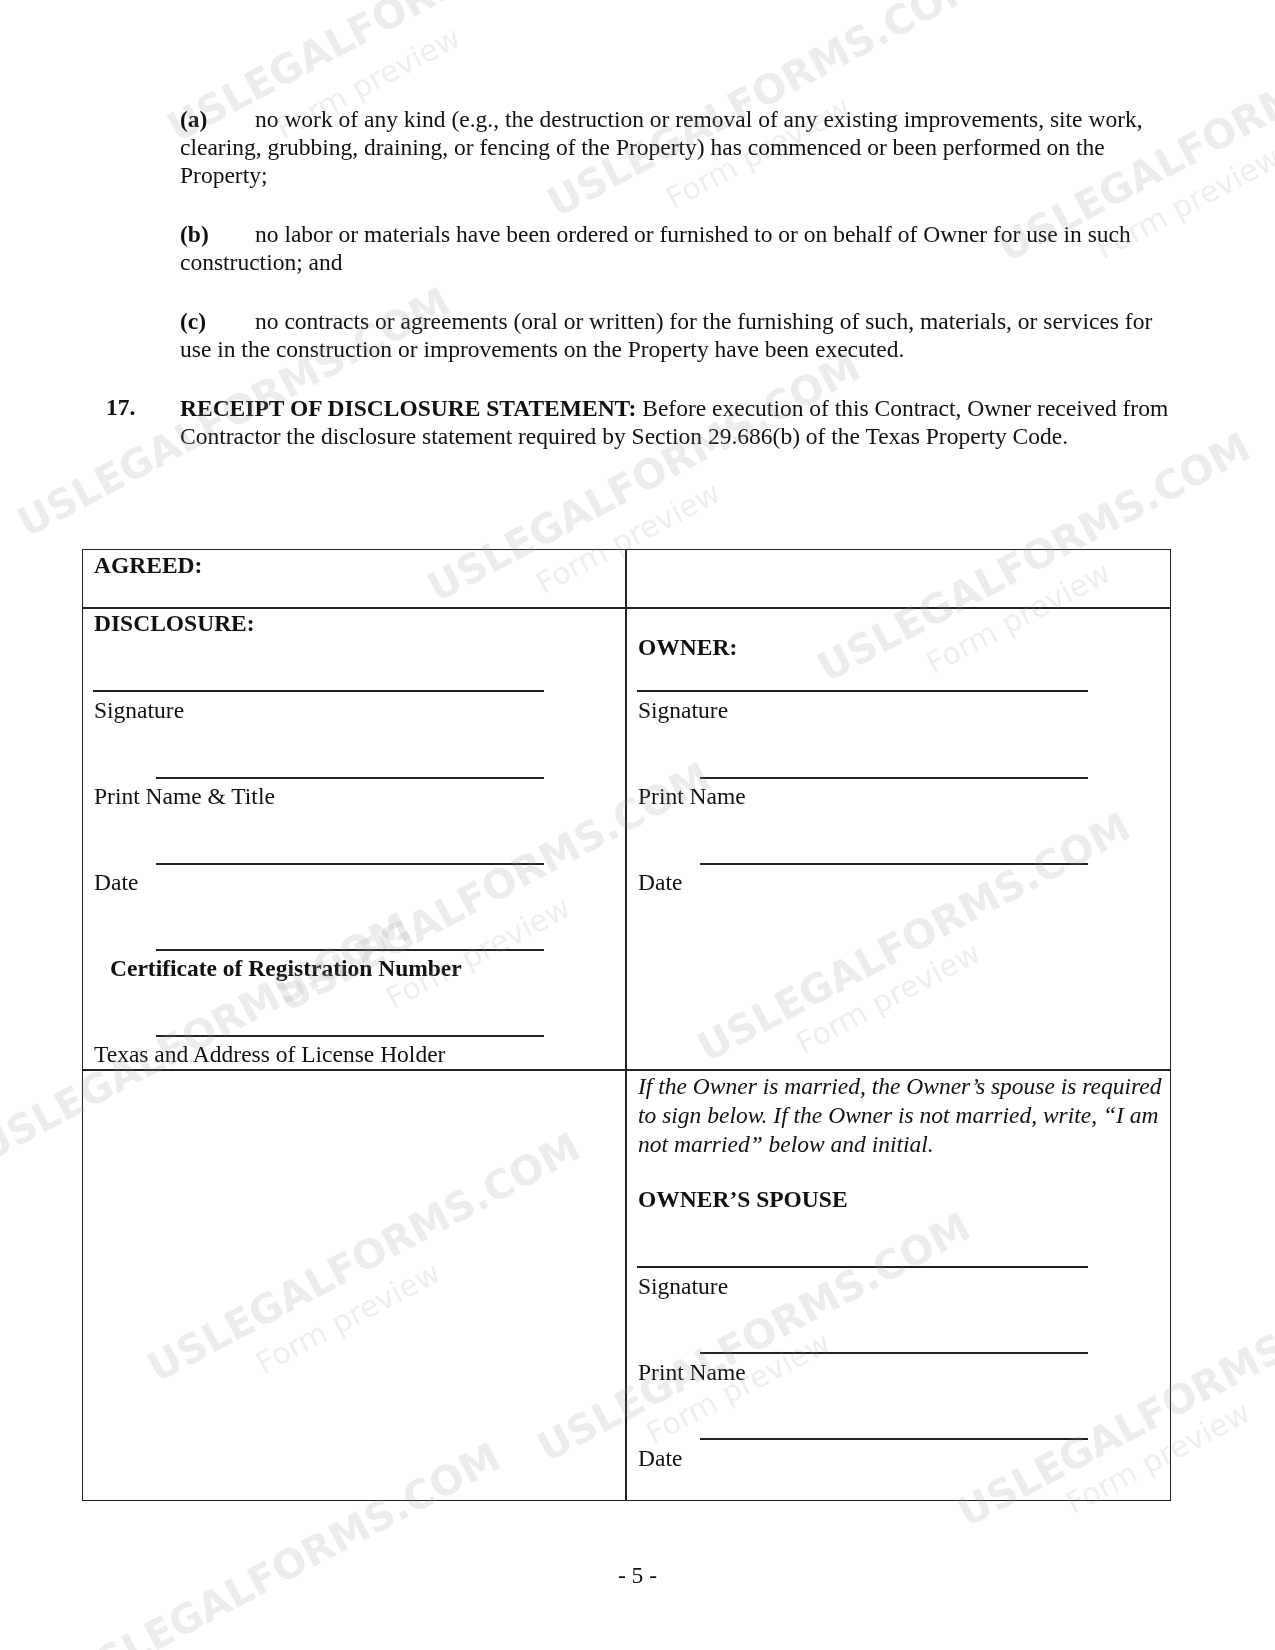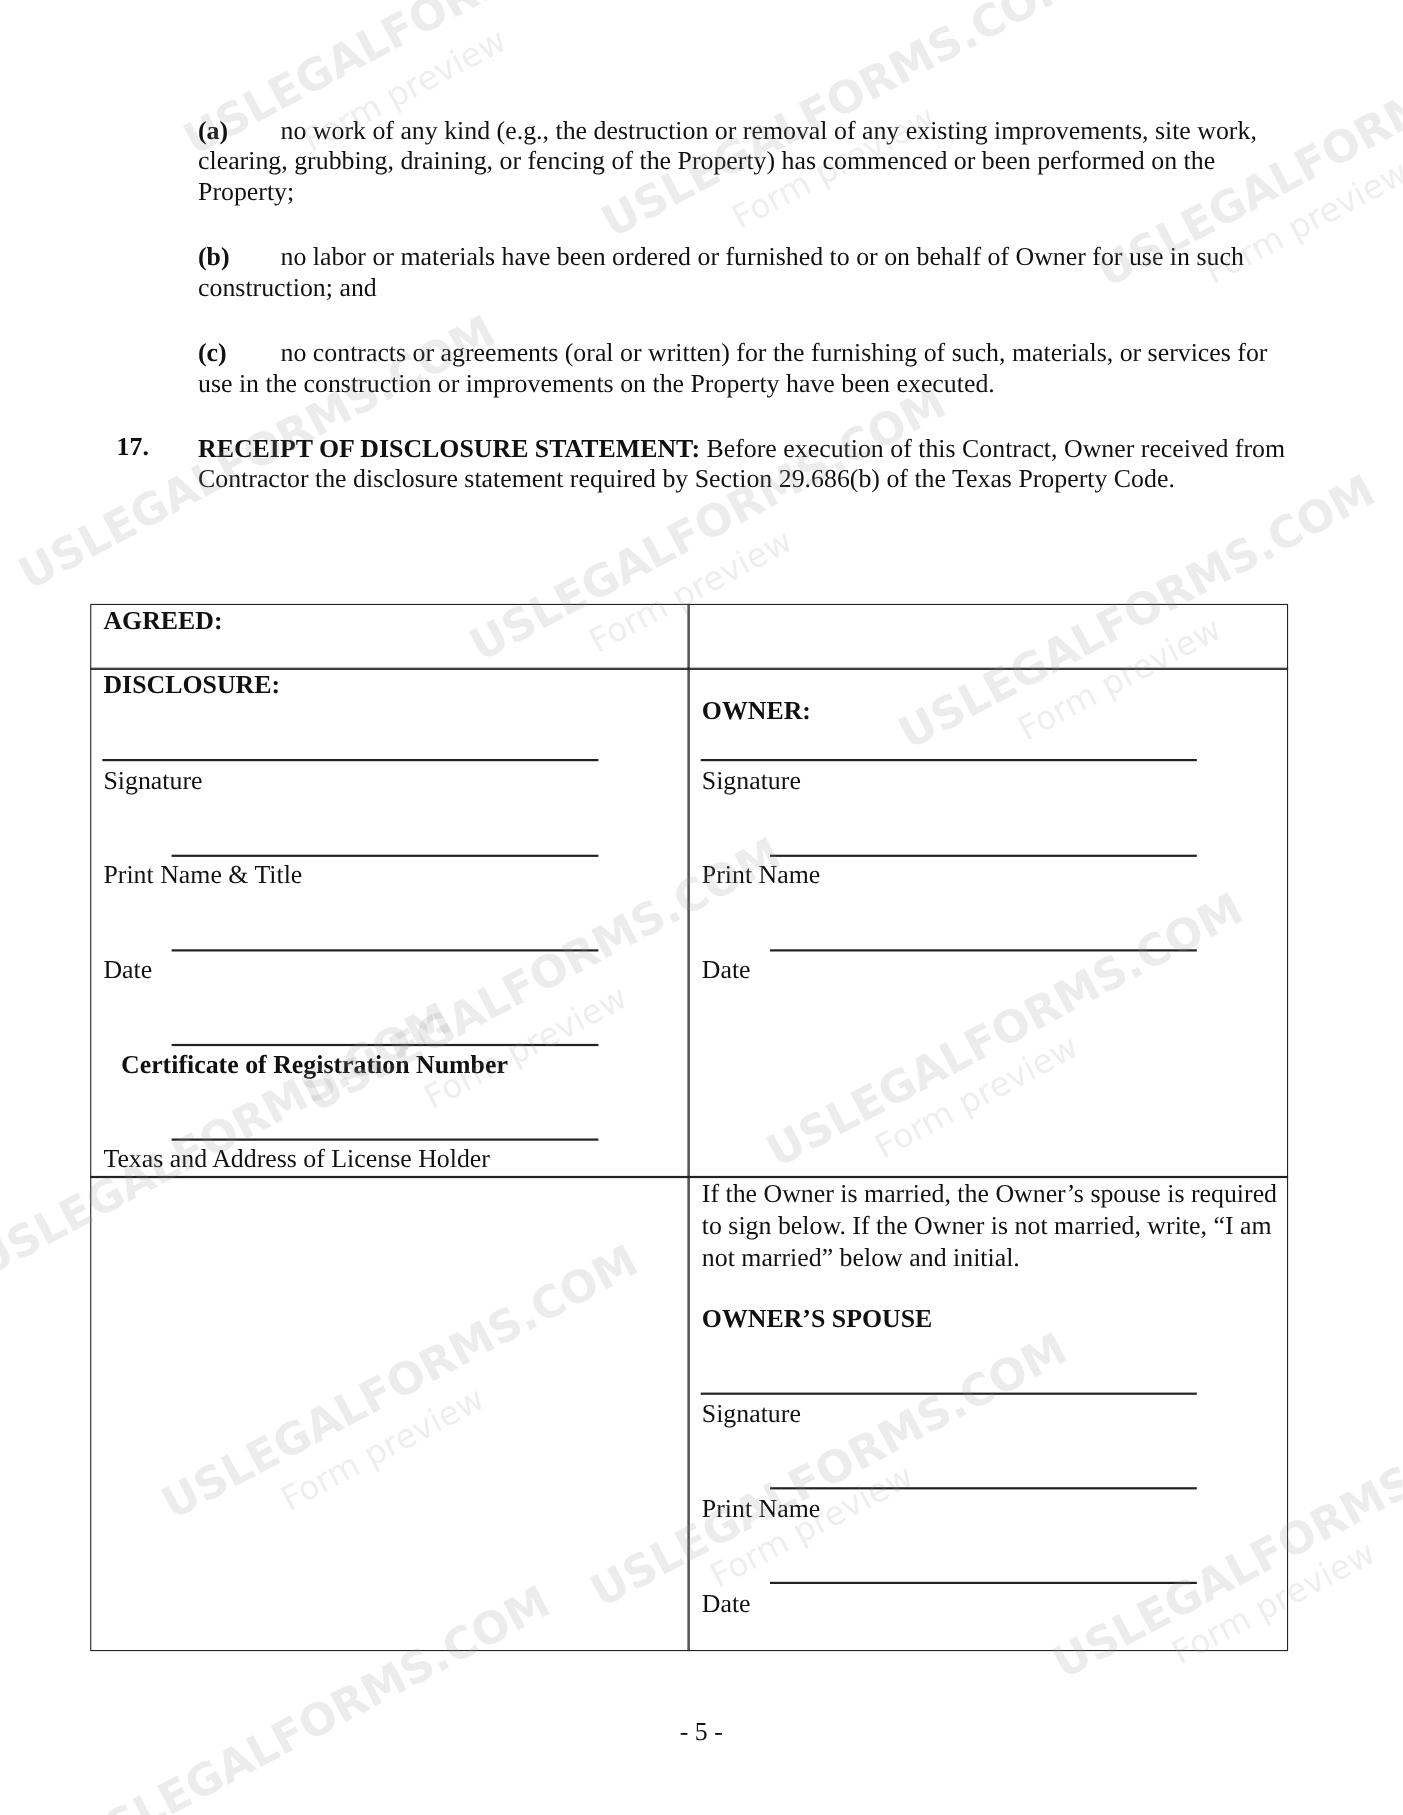--- a/index.html
+++ b/index.html
@@ -7,21 +7,21 @@
          font-family:"Liberation Serif", serif; color:#111; font-size:23.5px; }
   .abs { position:absolute; }
   .para { position:absolute; left:180px; width:990px; line-height:28px; }
   .lbl { display:inline-block; width:75px; font-weight:bold; }
   .sec-num { position:absolute; left:106px; font-weight:bold; }
   .sec { position:absolute; left:180px; width:990px; line-height:28px; }
   .cell { position:absolute; border:1.5px solid #222; box-sizing:border-box; }
   .line { position:absolute; height:0; border-top:2px solid #222; }
   .t { position:absolute; white-space:nowrap; }
   .bold { font-weight:bold; }
-  .ital { line-height:29px; }
+  .ital { font-style:italic; line-height:29px; }
   .footer { position:absolute; top:1562px; left:0; width:1275px; text-align:center; }
   .wm { position:absolute; color:rgba(150,150,150,0.18); font-family:"DejaVu Sans", sans-serif;
         font-weight:bold; transform:rotate(-28deg); transform-origin:left top; white-space:nowrap; pointer-events:none; }
   .wm2 { position:absolute; color:rgba(150,150,150,0.16); font-family:"DejaVu Sans", sans-serif;
         transform:rotate(-28deg); transform-origin:left top; white-space:nowrap; pointer-events:none; }
 </style>
 </head>
 <body>
 
 <div class="para" style="top:105px;">

